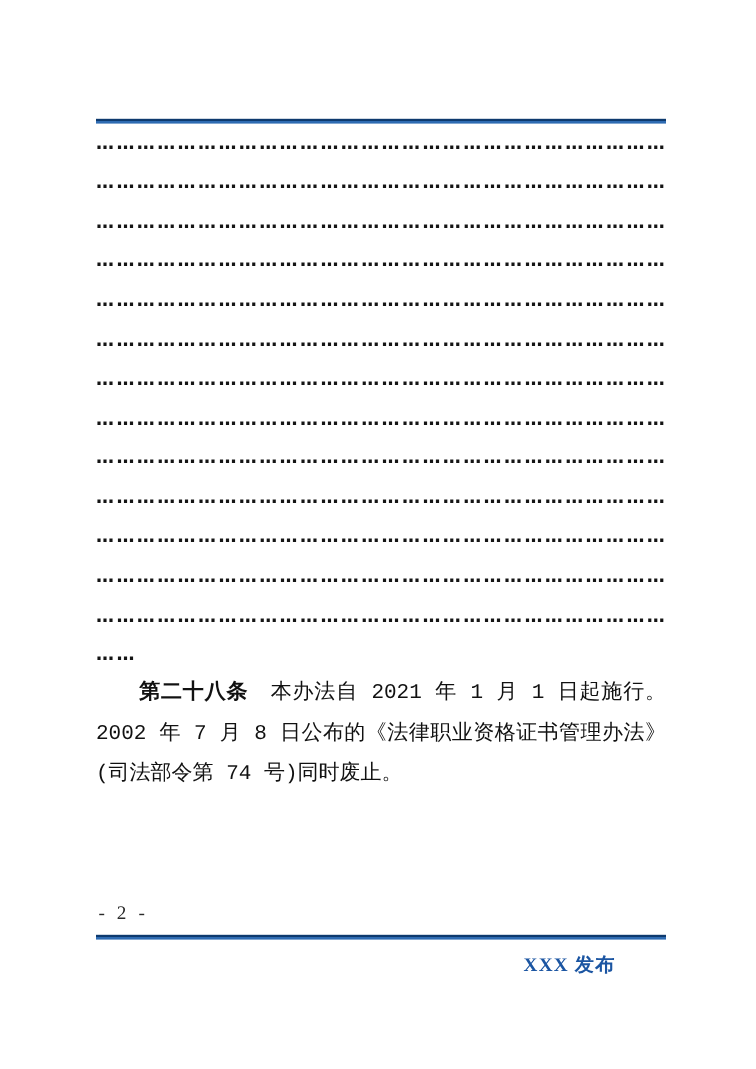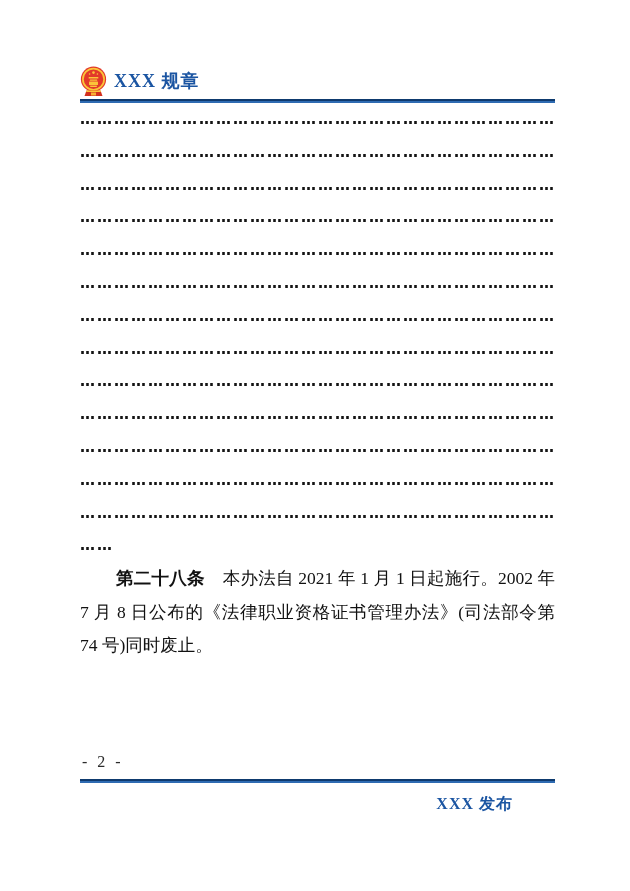--- a/index.html
+++ b/index.html
@@ -41,20 +41,21 @@
     letter-spacing: 2px;
     white-space: nowrap; overflow: hidden;
   }
   
   .article {
     position: absolute; top: 562px; left: 80px; width: 475px;
     font-size: 17.5px; line-height: 33.5px;
     text-align: justify;
     text-indent: 36px;
     color: #111111;
+    font-family: Liberation Mono, monospace;
   }
   .article .heading { font-weight: 700; }
   .article .heading-gap { display: inline-block; width: 18px; }
   
   .page-number {
     position: absolute; top: 753px; left: 82px;
     font-size: 16px; letter-spacing: 3px; color: #2b2b2b;
     white-space: nowrap;
   }
   .footer-rule { top: 779px; }
@@ -63,37 +64,20 @@
     text-align: right; padding-right: 30px;
     font-size: 16px; font-weight: 700; color: #1b55a2;
     letter-spacing: 1px; white-space: nowrap;
   }
 </style>
 </head>
 <body>
 
 <div class="page">
 
-  <div class="header">
-    <svg class="emblem" viewBox="0 0 27 31" aria-hidden="true">
-      <circle cx="13.5" cy="13.2" r="12.6" fill="#e2392a"></circle>
-      <circle cx="13.5" cy="13.2" r="10.6" fill="none" stroke="#fbc539" stroke-width="1.7"></circle>
-      <circle cx="13.5" cy="6.6" r="1.3" fill="#fbc539"></circle>
-      <circle cx="9.6" cy="8.0" r="0.8" fill="#fbc539"></circle>
-      <circle cx="17.4" cy="8.0" r="0.8" fill="#fbc539"></circle>
-      <rect x="8.6" y="11.0" width="9.8" height="1.6" rx="0.5" fill="#fbc539"></rect>
-      <rect x="9.8" y="13.4" width="7.4" height="1.4" rx="0.4" fill="#fbc539"></rect>
-      <rect x="9.0" y="15.6" width="9.0" height="3.4" rx="0.6" fill="#fbc539"></rect>
-      <rect x="10.2" y="19.6" width="6.6" height="1.4" fill="#fbc539"></rect>
-      <path d="M6.5 24.5 L20.5 24.5 L22.5 30 L4.5 30 Z" fill="#d22e1e"></path>
-      <path d="M6.5 24.5 L20.5 24.5 L21 26 L6 26 Z" fill="#fbc539"></path>
-      <rect x="11" y="26.5" width="5" height="3" fill="#fbc539" opacity="0.85"></rect>
-    </svg>
-    <span class="header-title">XXX 规章</span>
-  </div>
   <div class="header-rule"></div>
 
   <div class="dots-block">
     <div class="dot-row">………………………………………………………………………………………………………………………………………………………………………………………………</div>
     <div class="dot-row">………………………………………………………………………………………………………………………………………………………………………………………………</div>
     <div class="dot-row">………………………………………………………………………………………………………………………………………………………………………………………………</div>
     <div class="dot-row">………………………………………………………………………………………………………………………………………………………………………………………………</div>
     <div class="dot-row">………………………………………………………………………………………………………………………………………………………………………………………………</div>
     <div class="dot-row">………………………………………………………………………………………………………………………………………………………………………………………………</div>
     <div class="dot-row">………………………………………………………………………………………………………………………………………………………………………………………………</div>

